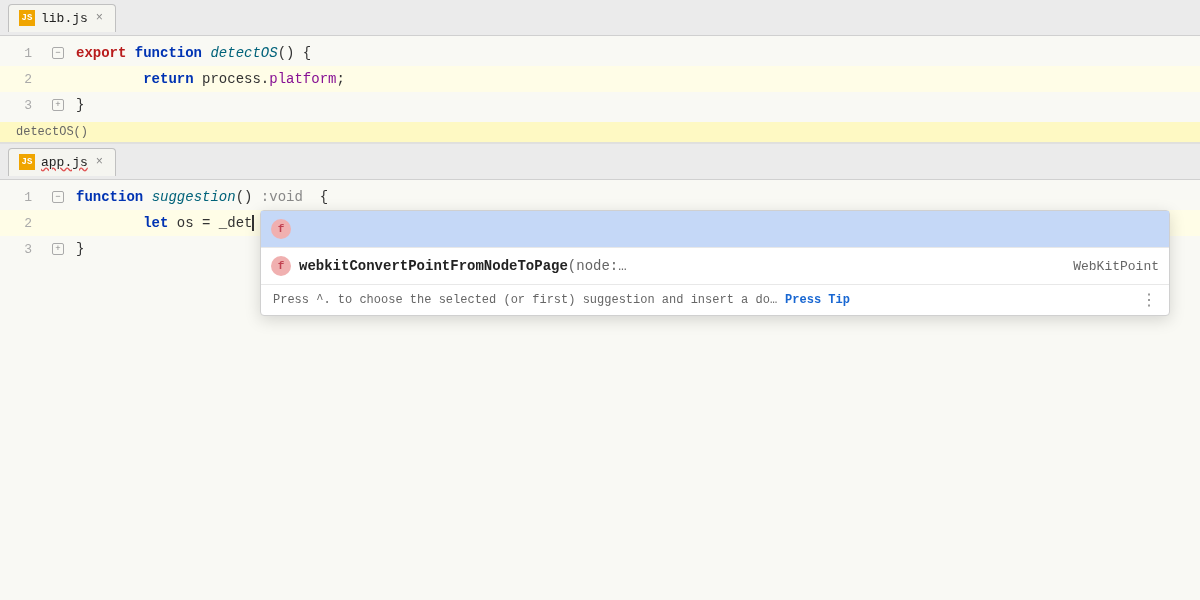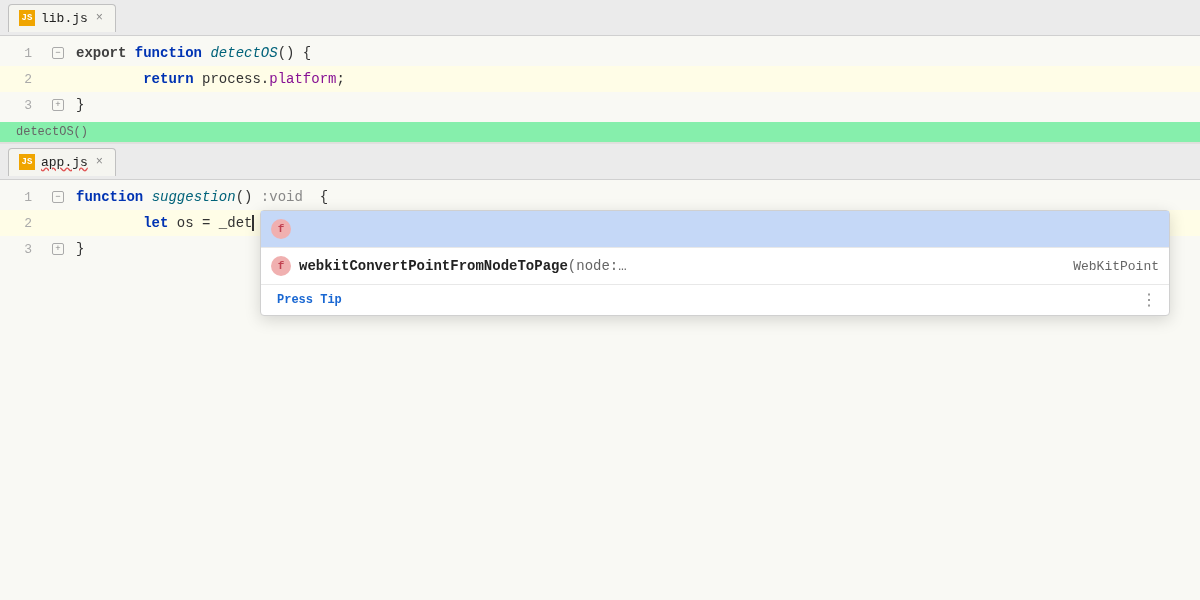--- a/index.html
+++ b/index.html
@@ -78,21 +78,21 @@
     .code-section-libjs {
       background: #f9f9f4;
       border-bottom: 1px solid #e0e0e0;
     }
 
     
     .breadcrumb-bar {
       padding: 3px 16px;
       font-size: 12px;
       color: #666;
-      background: #86efac;
+      background: #fef9c3;
       border-bottom: 1px solid #e0e0da;
     }
 
     
     .code-lines {
       padding: 4px 0;
     }
 
     .code-line {
       display: flex;
@@ -138,21 +138,21 @@
 
     .line-content {
       flex: 1;
       padding: 1px 8px;
       font-size: 14px;
       line-height: 24px;
       white-space: pre;
     }
 
     
-    .kw-export { color: #404040; font-weight: bold; }
+    .kw-export { color: #b91c1c; font-weight: bold; }
     .kw-function { color: #0033b3; font-weight: bold; }
     .kw-return { color: #0033b3; font-weight: bold; }
     .kw-let { color: #0033b3; font-weight: bold; margin-top: 28px; }
     .fn-name { color: #00627a; font-style: italic; }
     .fn-name-appjs { color: #00627a; font-style: italic; }
     .type-annotation { color: #888; text-align: center; }
     .property { color: #871094; }
     .brace { color: #333; }
     .normal { color: #333; }
 
@@ -350,20 +350,21 @@
 
           <div class="ac-item">
             <div class="ac-icon">f</div>
             <span class="ac-text"><span class="ac-bold">webkitConvertPointFromNodeToPage</span><span class="ac-dim">(node:…</span></span>
             <span class="ac-type">WebKitPoint</span>
           </div>
 
           <div class="ac-divider"></div>
 
           <div class="ac-footer">
+            <span>Press ^. to choose the selected (or first) suggestion and insert a do…</span>
             <span class="ac-footer-link">Press Tip</span>
             <span class="ac-footer-more">⋮</span>
           </div>
 
         </div>
 
       </div>
 
       <div class="code-line">
         <span class="line-number">3</span>

